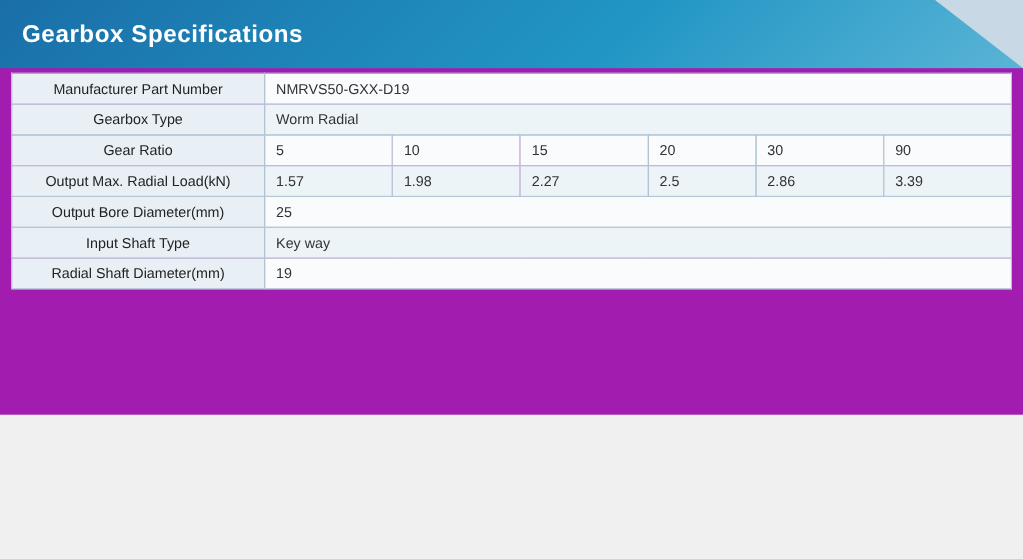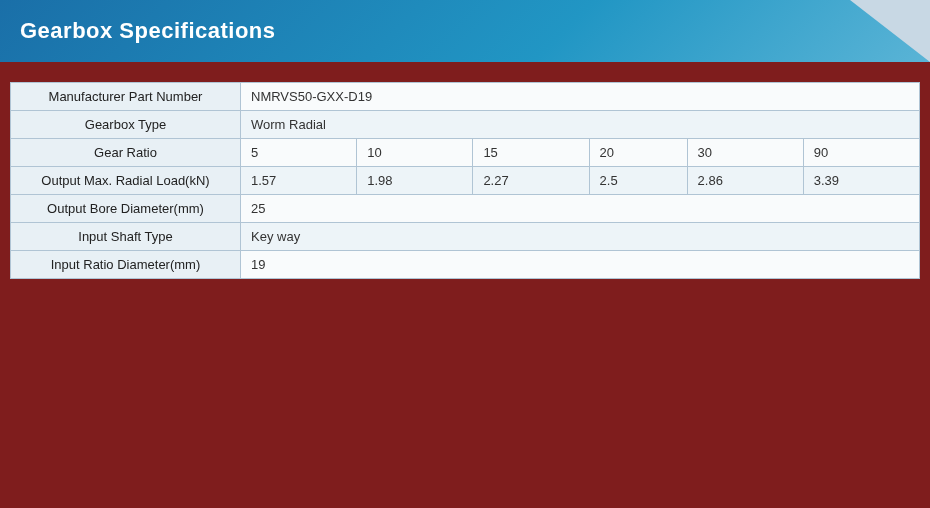--- a/index.html
+++ b/index.html
@@ -6,22 +6,22 @@
     body {
       font-family: Arial, sans-serif;
       background: #f0f0f0;
       width: 930px;
       height: 508px;
       overflow: hidden;
     }
 
     .page-wrapper {
       width: 930px;
-      height: 508px;
-      background: #7f1d1d;
+      height: 377px;
+      background: #a21caf;
     }
 
     
     .header {
       background: linear-gradient(135deg, #1a6fa8 0%, #2196c4 60%, #5ab4d6 100%);
       padding: 14px 20px;
       display: flex;
       align-items: center;
       position: relative;
       height: 62px;
@@ -41,21 +41,21 @@
 
     .header-title {
       color: #fff;
       font-size: 22px;
       font-weight: bold;
       letter-spacing: 0.5px;
     }
 
     
     .table-container {
-      padding: 20px 10px;
+      padding: 4px 10px;
     }
 
     table {
       width: 100%;
       border-collapse: collapse;
       font-size: 13px;
     }
 
     td {
       border: 1px solid #b0c4d4;
@@ -130,20 +130,20 @@
         <td class="label-cell">Output Bore Diameter(mm)</td>
         <td class="value-cell" colspan="6">25</td>
       </tr>
 
       <tr>
         <td class="label-cell">Input Shaft Type</td>
         <td class="value-cell" colspan="6">Key way</td>
       </tr>
 
       <tr>
-        <td class="label-cell">Input Ratio Diameter(mm)</td>
+        <td class="label-cell">Radial Shaft Diameter(mm)</td>
         <td class="value-cell" colspan="6">19</td>
       </tr>
 
     </tbody>
       </table>
   </div>
 </div>
 
 </body></html>

